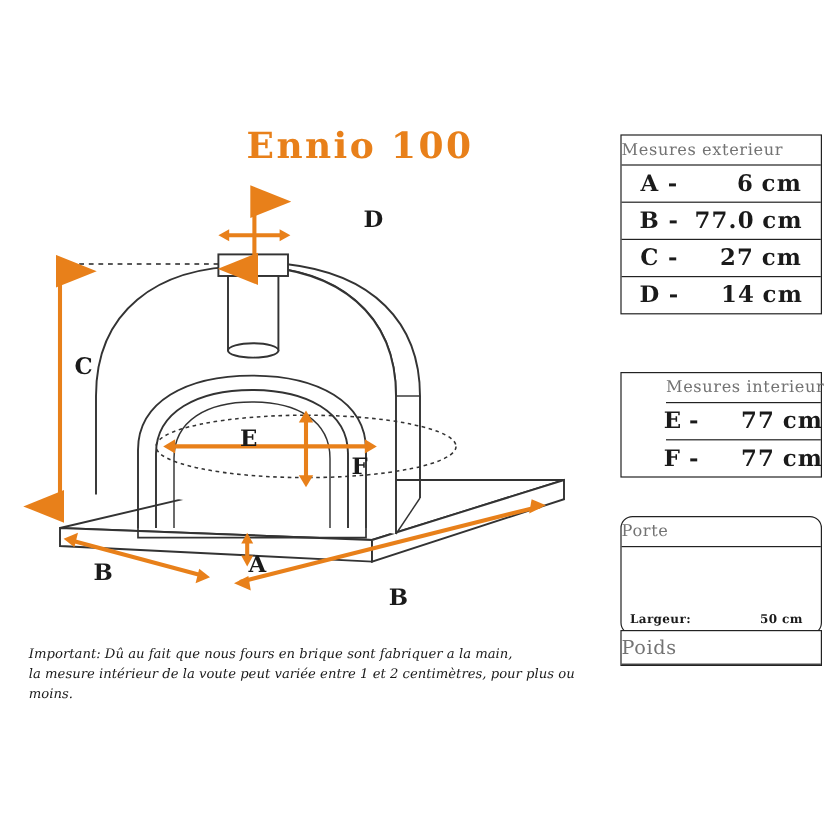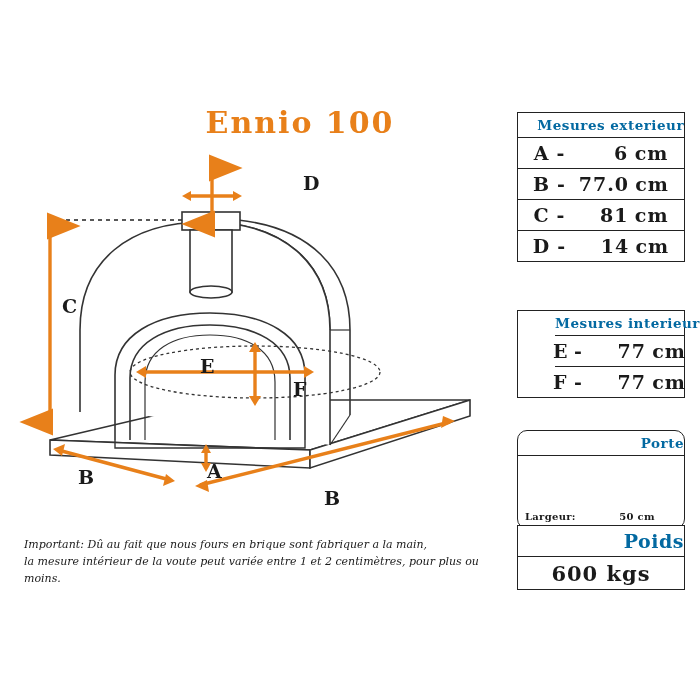--- a/index.html
+++ b/index.html
@@ -71,28 +71,28 @@
   
   .tbl {
     position: absolute;
     left: 517px;
     width: 168px;
     border: 1.6px solid #222;
     box-sizing: border-box;
     background: #fff;
   }
   .tbl .hdr {
-    text-align: right;
-    font-family: "DejaVu Serif", serif;
-    font-weight: bold;
+    text-align: left;
+    font-family: "DejaVu Serif", serif;
+    font-weight: normal;
     font-size: 13.5px;
     letter-spacing: 0.5px;
     padding: 4px 0 4px;
     border-bottom: 1.6px solid #222;
-    color: #0369a1;
+    color: #737373;
     white-space: nowrap;
   }
   .tbl .row {
     display: flex;
     align-items: center;
     justify-content: center;
     border-bottom: 1.6px solid #222;
     height: 30px;
     font-family: "DejaVu Serif", serif;
     font-weight: bold;
@@ -110,27 +110,27 @@
   
   .tbl.porte .row {
     height: 24px;
     font-size: 10px;
     letter-spacing: 0.3px;
     justify-content: flex-start;
     padding-left: 7px;
     margin-top: 48px;
   }
   .tbl.porte .row .pk { min-width: 80px; text-align: left; }
-  .tbl.porte .row .pv { min-width: 64px; text-align: center; }
+  .tbl.porte .row .pv { min-width: 64px; text-align: right; }
 
   .tbl.poids .row {
     height: 32px;
     font-size: 21px;
   }
-  .tbl.poids .hdr { font-size: 19px; }
+  .tbl.poids .hdr { font-size: 16px; }
 
   #t-ext { top: 112px; }
   #t-int { top: 310px; padding-left: 37px; }
   #t-porte { top: 430px; border-radius: 10px; }
   #t-poids { top: 525px; }
 </style>
 </head>
 <body>
 
 <div id="page">
@@ -251,21 +251,21 @@
     </div>
     <div class="row">
       <span class="k">B</span>
       <span class="dash">-</span>
       <span class="v">77.0</span>
       <span class="u">cm</span>
     </div>
     <div class="row">
       <span class="k">C</span>
       <span class="dash">-</span>
-      <span class="v">81</span>
+      <span class="v">27</span>
       <span class="u">cm</span>
     </div>
     <div class="row">
       <span class="k">D</span>
       <span class="dash">-</span>
       <span class="v">14</span>
       <span class="u">cm</span>
     </div>
   </div>
 
@@ -288,18 +288,15 @@
   <div class="tbl porte" id="t-porte">
     <div class="hdr">Porte</div>
     <div class="row">
       <span class="pk">Largeur:</span>
       <span class="pv">50 cm</span>
     </div>
   </div>
 
   <div class="tbl poids" id="t-poids">
     <div class="hdr">Poids</div>
-    <div class="row">
-      <span>600 kgs</span>
-    </div>
   </div>
 
 </div>
 
 </body></html>

